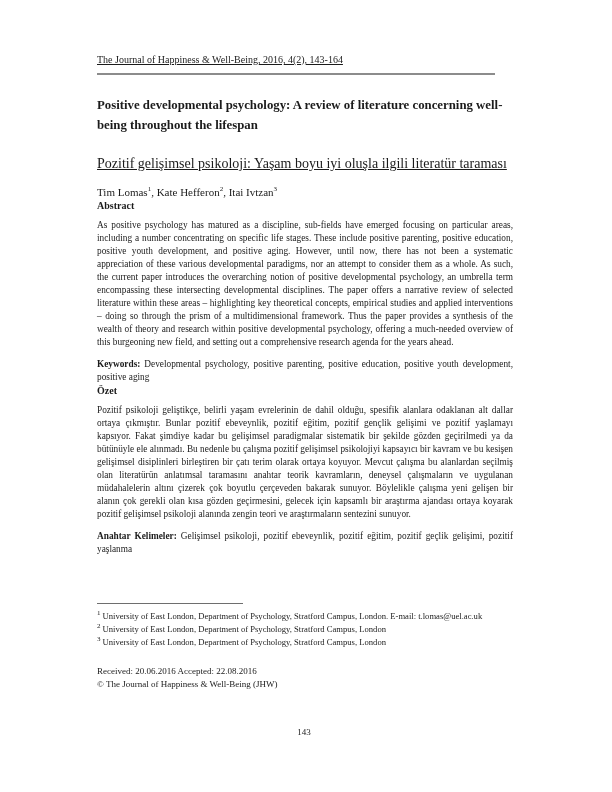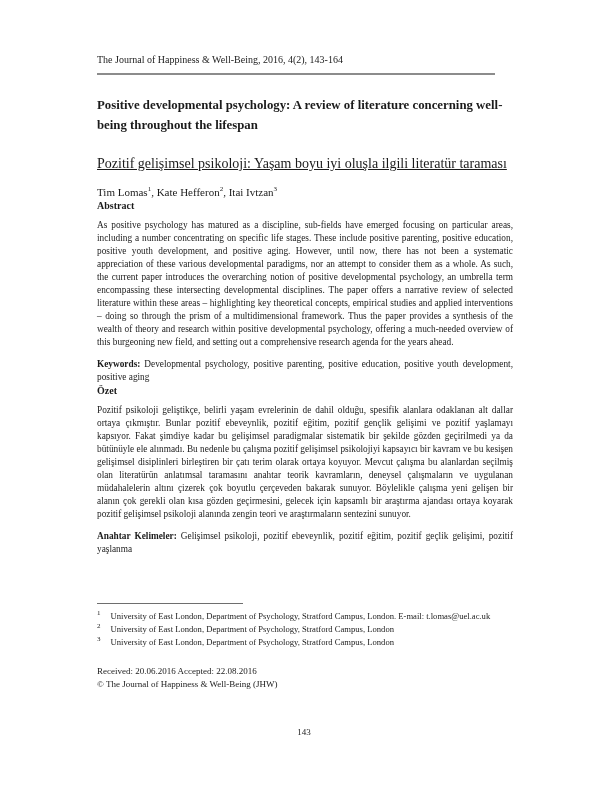--- a/index.html
+++ b/index.html
@@ -19,20 +19,21 @@
   .content {
     position: absolute;
     left: 97px;
     top: 0;
     width: 416px;
   }
   .journal-line {
     margin-top: 54px;
     font-size: 10px;
     line-height: 12px;
+    text-decoration: underline;
   }
   .header-rule {
     margin-top: 7px;
     width: 398px;
     border-top: 2px solid #8c8c8c;
     height: 0;
   }
   .title {
     margin: 20px 0 0 0;
     font-size: 12.8px;
@@ -80,21 +81,21 @@
     font-size: 8.6px;
     line-height: 13px;
   }
   .fn-rule {
     width: 146px;
     border-top: 1px solid #6e6e6e;
     height: 0;
     margin-bottom: 6px;
   }
   .fn span.fn-text {
-    margin-left: 10px;
+    margin-left: 2px;
   }
   .dates {
     position: absolute;
     left: 97px;
     top: 665px;
     font-size: 9px;
     line-height: 12.5px;
   }
   .page-number {
     position: absolute;

